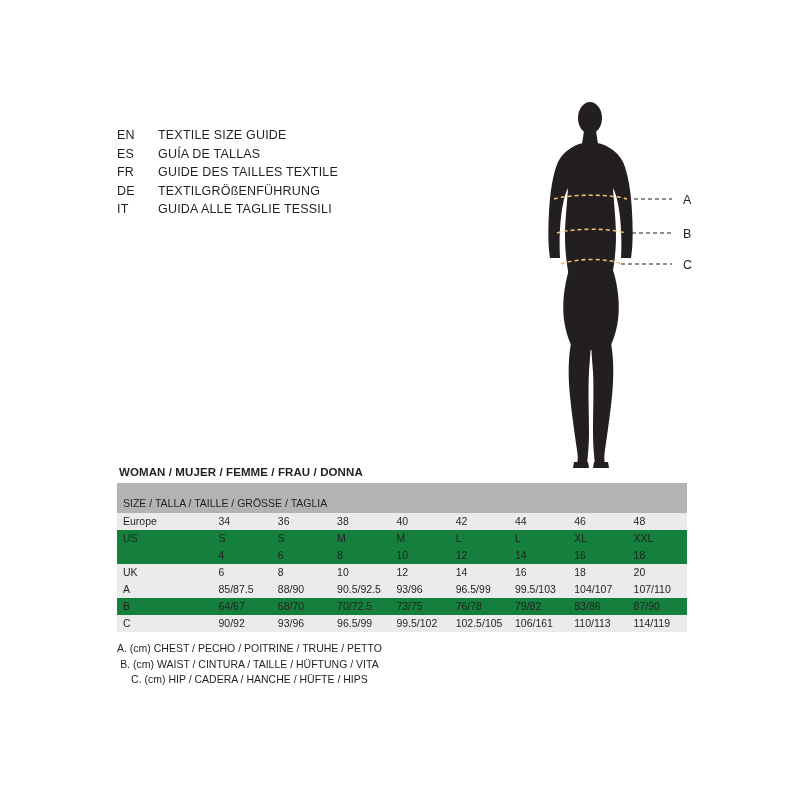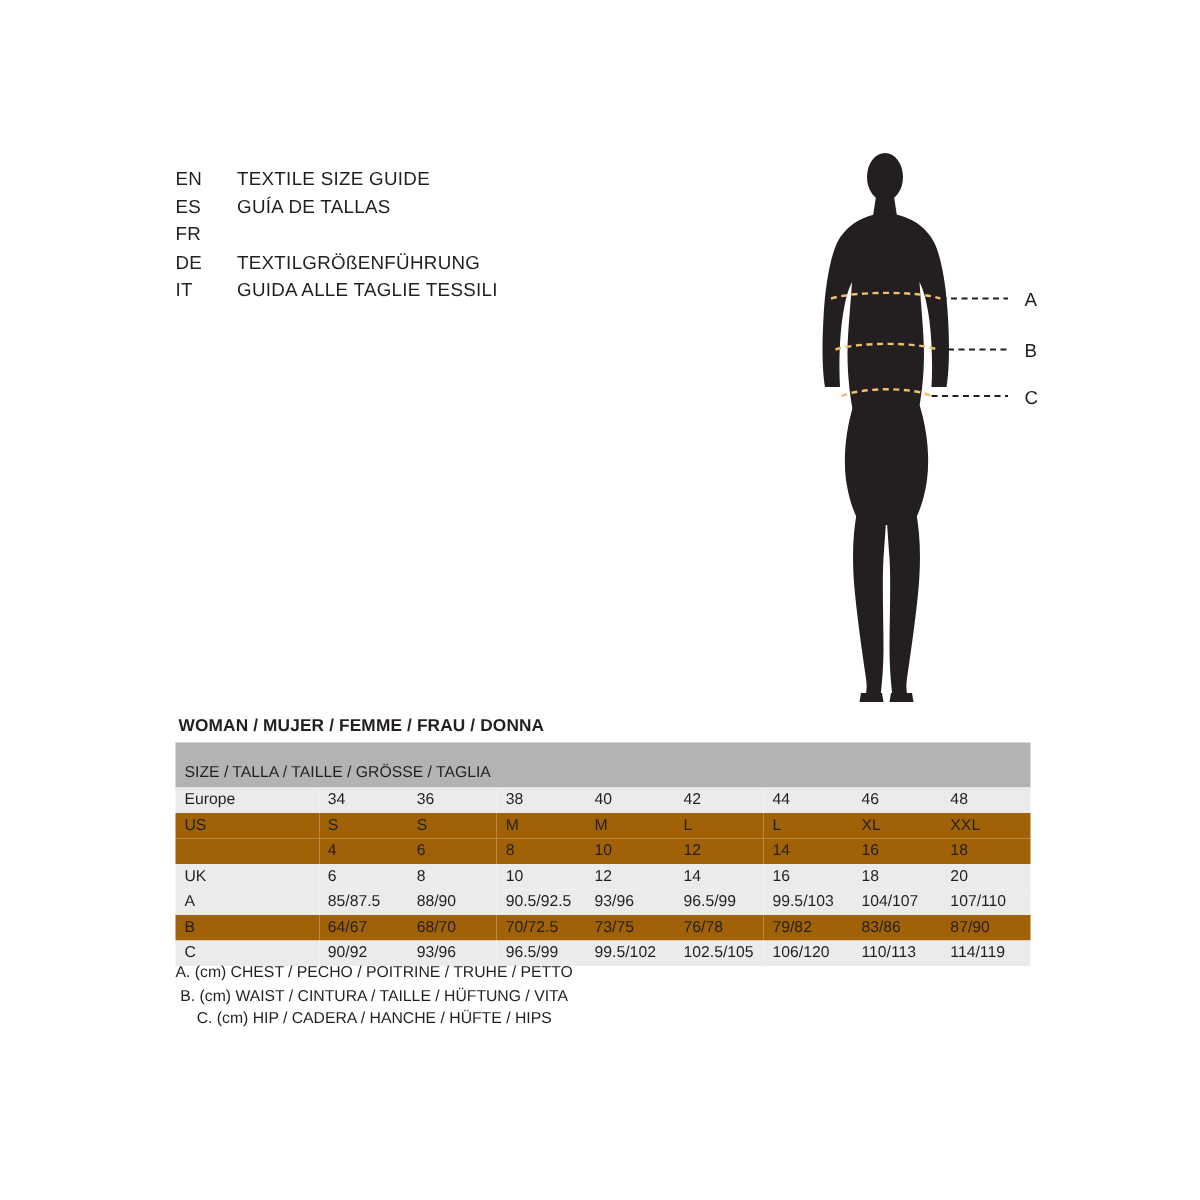--- a/index.html
+++ b/index.html
@@ -37,20 +37,21 @@
     letter-spacing: 0.2px;
   }
   .title-lang {
     width: 41px;
     flex: 0 0 41px;
     font-weight: normal;
   }
   .title-text {
     flex: 1 1 auto;
     white-space: nowrap;
+    margin-top: 16px;
   }
 
   
   .figure-wrap {
     position: absolute;
     left: 520px;
     top: 100px;
     width: 180px;
     height: 370px;
   }
@@ -63,21 +64,21 @@
     left: 163px;
   }
   .label-a { top: 93px; }
   .label-b { top: 127px; }
   .label-c { top: 158px; }
 
   
   .table-wrap {
     position: absolute;
     left: 117px;
-    top: 478px;
+    top: 466px;
     width: 570px;
   }
   .woman-heading {
     font-size: 11.5px;
     font-weight: bold;
     color: #231f20;
     margin: 0 0 5px 2px;
     letter-spacing: 0.1px;
   }
   table.size-table {
@@ -92,21 +93,21 @@
     white-space: nowrap;
   }
   tr.head-row td {
     background: #b3b3b3;
     color: #231f20;
     font-size: 10.5px;
     padding-top: 14px;
     padding-bottom: 3px;
   }
   tr.shade td { background: #ebebeb; }
-  tr.plain td { background: #a16207; margin-top: 16px; }
+  tr.plain td { background: #15803d; margin-top: 16px; }
   .col-label { width: 95px; }
   .col-v { width: 59px; }
 
   
   .footnotes {
     position: absolute;
     left: 117px;
     top: 641px;
     font-size: 10.5px;
     line-height: 15.5px;
@@ -123,20 +124,21 @@
     <div class="title-row">
       <span class="title-lang">EN</span>
       <span class="title-text">TEXTILE SIZE GUIDE</span>
     </div>
     <div class="title-row">
       <span class="title-lang">ES</span>
       <span class="title-text">GUÍA DE TALLAS</span>
     </div>
     <div class="title-row">
       <span class="title-lang">FR</span>
+      <span class="title-text">GUIDE DES TAILLES TEXTILE</span>
     </div>
     <div class="title-row">
       <span class="title-lang">DE</span>
       <span class="title-text">TEXTILGRÖßENFÜHRUNG</span>
     </div>
     <div class="title-row">
       <span class="title-lang">IT</span>
       <span class="title-text">GUIDA ALLE TAGLIE TESSILI</span>
     </div>
   </div>
@@ -304,21 +306,21 @@
           <td>87/90</td>
         </tr>
 
         <tr class="shade">
           <td>C</td>
           <td>90/92</td>
           <td>93/96</td>
           <td>96.5/99</td>
           <td>99.5/102</td>
           <td>102.5/105</td>
-          <td>106/120</td>
+          <td>106/161</td>
           <td>110/113</td>
           <td>114/119</td>
         </tr>
       </tbody>
     </table>
   </div>
 
   <div class="footnotes">
     <div>A. (cm) CHEST / PECHO / POITRINE / TRUHE / PETTO</div>
     <div>B. (cm) WAIST / CINTURA / TAILLE / HÜFTUNG / VITA</div>

